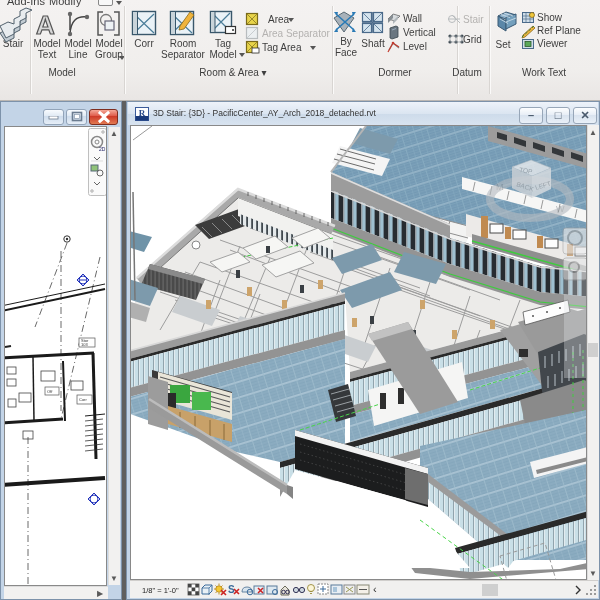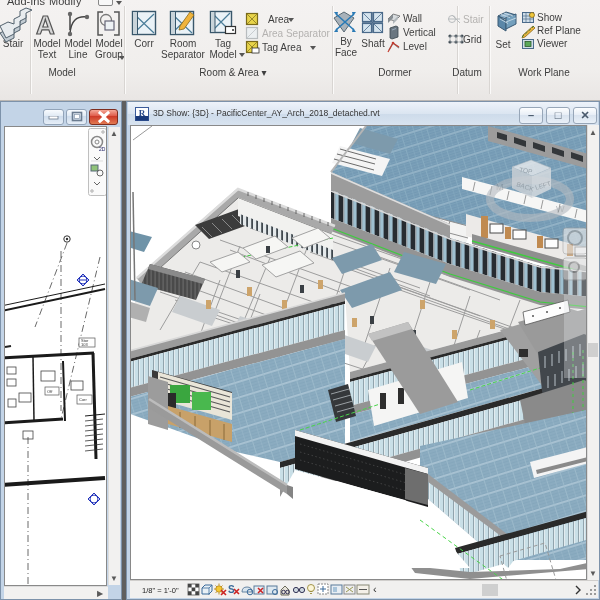--- a/index.html
+++ b/index.html
@@ -66,21 +66,21 @@
 
     <div class="smltxt gray" style="left:463px;top:14px">Stair</div>
     <div class="smltxt" style="left:463px;top:34px">Grid</div>
     <div class="grplabel" style="left:427px">Datum</div>
     <div class="vsep" style="left:489px"></div>
 
     <div class="biglabel" style="left:490px;top:39px;width:26px">Set</div>
     <div class="smltxt" style="left:537px;top:12px">Show</div>
     <div class="smltxt" style="left:537px;top:25px">Ref  Plane</div>
     <div class="smltxt" style="left:537px;top:38px">Viewer</div>
-    <div class="grplabel" style="left:504px">Work Plane</div>
+    <div class="grplabel" style="left:504px">Work Text</div>
     <div id="ribicons">
     <svg width="600" height="101" viewBox="0 0 600 101" style="position:absolute;left:0;top:0">
 
       <g stroke="#51606c" stroke-width="1" fill="#c3ccd3">
         <path d="M0,33 l8,-4 6,2 0,-5 6,-3 0,-5 6,-3 0,7 -6,3 0,5 -6,3 0,5 -8,4 Z"></path>
         <path d="M0,26 l8,-4 6,2 0,-5 6,-3 0,-5 6,-3 6,2 -6,3 0,5 -6,3 0,5 -6,3 0,5 -8,4 Z" fill="#e8ecef"></path>
       </g>
 
       <text x="36" y="34" font-size="26" font-weight="bold" fill="#d8d8d8" stroke="#555" stroke-width="1.2" font-family="Liberation Sans">A</text>
 
@@ -286,21 +286,21 @@
     <div class="arr" style="left:94px;top:487px;width:10px">▶</div>
   </div>
 
   <div id="mainwin">
     <div class="title"></div>
     <svg style="position:absolute;left:8px;top:5px" width="14" height="14">
         <rect x="0.5" y="0.5" width="13" height="13" fill="#fff" stroke="#3a5a9a"></rect>
         <rect x="0.5" y="9" width="13" height="4.5" fill="#1a3a7a"></rect>
         <text x="7" y="8.5" font-size="9" font-weight="bold" fill="#2a4a8a" text-anchor="middle" font-family="Liberation Serif">R</text>
       </svg>
-    <div style="position:absolute;left:26px;top:6px;font-size:8.5px;color:#333">3D Show: {3D} - PacificCenter_AY_Arch_2018_detached.rvt</div>
+    <div style="position:absolute;left:26px;top:6px;font-size:8.5px;color:#333">3D Stair: {3D} - PacificCenter_AY_Arch_2018_detached.rvt</div>
     <div class="mbtn" style="left:392px">–</div>
     <div class="mbtn" style="left:419px">□</div>
     <div class="mbtn" style="left:446px">✕</div>
     <div id="main3d">
     <svg width="455" height="453" viewBox="131 126 455 453" preserveAspectRatio="none" style="position:absolute;left:0;top:0">
       <defs>
         <pattern id="bh" width="13" height="13" patternUnits="userSpaceOnUse" patternTransform="rotate(-17)">
           <rect width="13" height="13" fill="#7399b3"></rect>
           <path d="M0 2.6H13 M0 5.2H13 M0 7.8H13 M0 10.4H13" stroke="#82a5bc" stroke-width="0.8"></path>
           <path d="M0 0H13 M0 12.9H13" stroke="#a9c4d4" stroke-width="1"></path>

